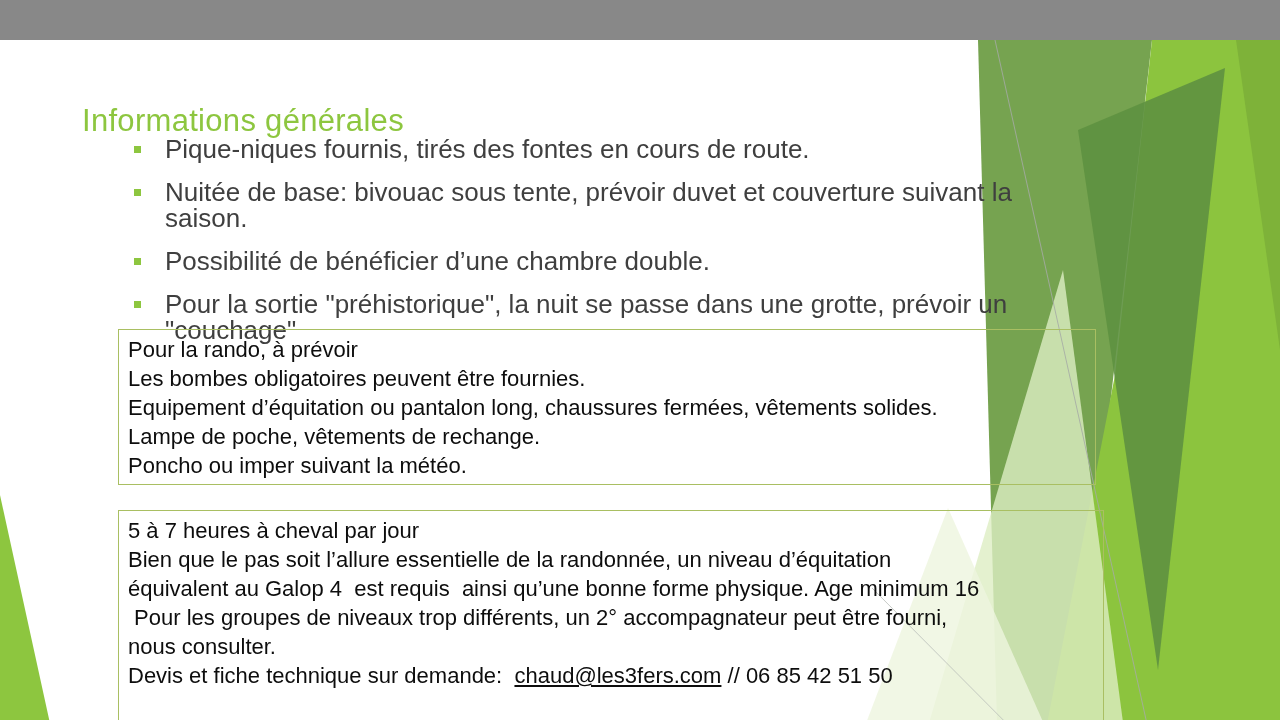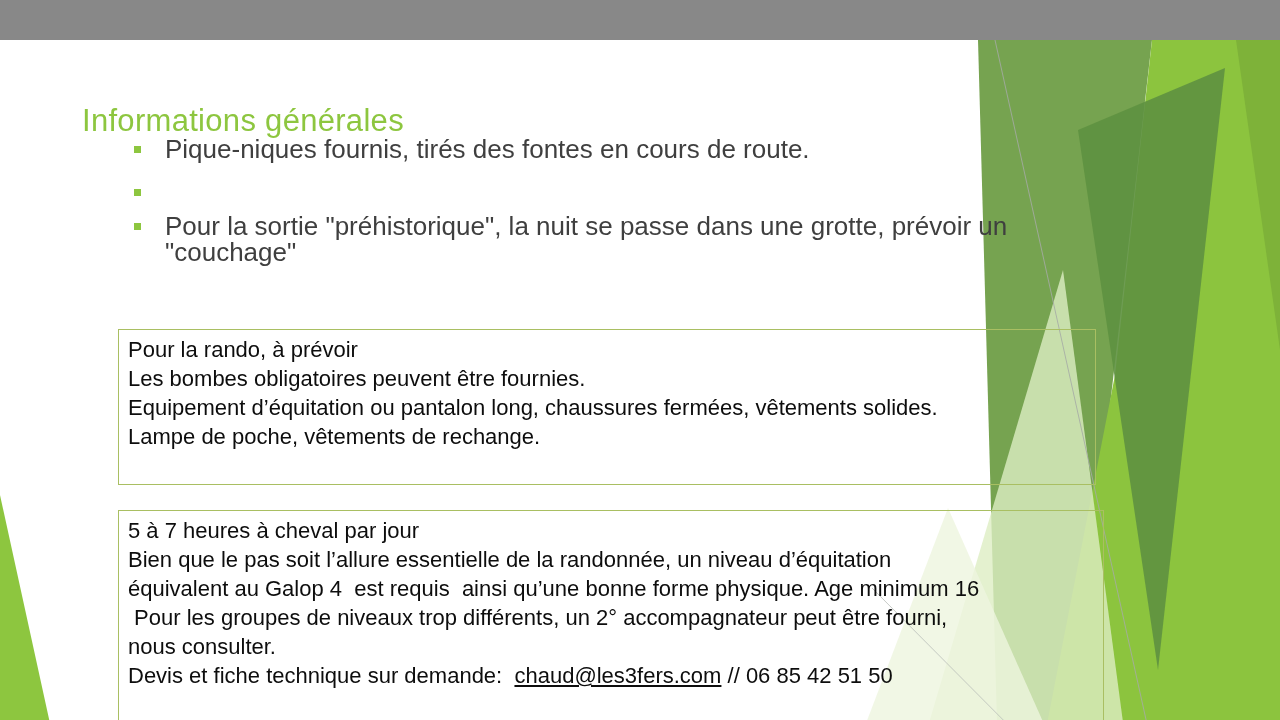--- a/index.html
+++ b/index.html
@@ -53,33 +53,39 @@
 
   <h1 class="title">Informations générales</h1>
 
   <ul class="bullets">
     <li class="bullet">
       <span class="marker"></span>
       <span class="bullet-text">Pique-niques fournis, tirés des fontes en cours de route.</span>
     </li>
     <li class="bullet">
       <span class="marker"></span>
+      <span class="bullet-text">Nuitée de base: bivouac sous tente, prévoir duvet et couverture suivant la saison.</span>
+    </li>
+    <li class="bullet">
+      <span class="marker"></span>
+      <span class="bullet-text">Possibilité de bénéficier d’une chambre double.</span>
     </li>
     <li class="bullet">
       <span class="marker"></span>
       <span class="bullet-text"><span>Pour la sortie "préhistorique", la nuit se passe dans une grotte, prévoir un "couchage"</span><br>
         </span>
     </li>
   </ul>
 
   <div class="infobox box1">
     <div class="boxline">Pour la rando, à prévoir</div>
     <div class="boxline">Les bombes obligatoires peuvent être fournies.</div>
     <div class="boxline">Equipement d’équitation ou pantalon long, chaussures fermées, vêtements solides.</div>
     <div class="boxline">Lampe de poche, vêtements de rechange.</div>
+    <div class="boxline">Poncho ou imper suivant la météo.</div>
   </div>
 
   <div class="infobox box2">
     <div class="boxline">5 à 7 heures à cheval par jour</div>
     <div class="boxline">Bien que le pas soit l’allure essentielle de la randonnée, un niveau d’équitation</div>
     <div class="boxline">équivalent au Galop 4  est requis  ainsi qu’une bonne forme physique. Age minimum 16</div>
     <div class="boxline"> Pour les groupes de niveaux trop différents, un 2° accompagnateur peut être fourni,</div>
     <div class="boxline">nous consulter.</div>
     <div class="boxline"><span>Devis et fiche technique sur demande:  </span><a class="email-link">chaud@les3fers.com</a><span> // 06 85 42 51 50</span></div>
   </div>

